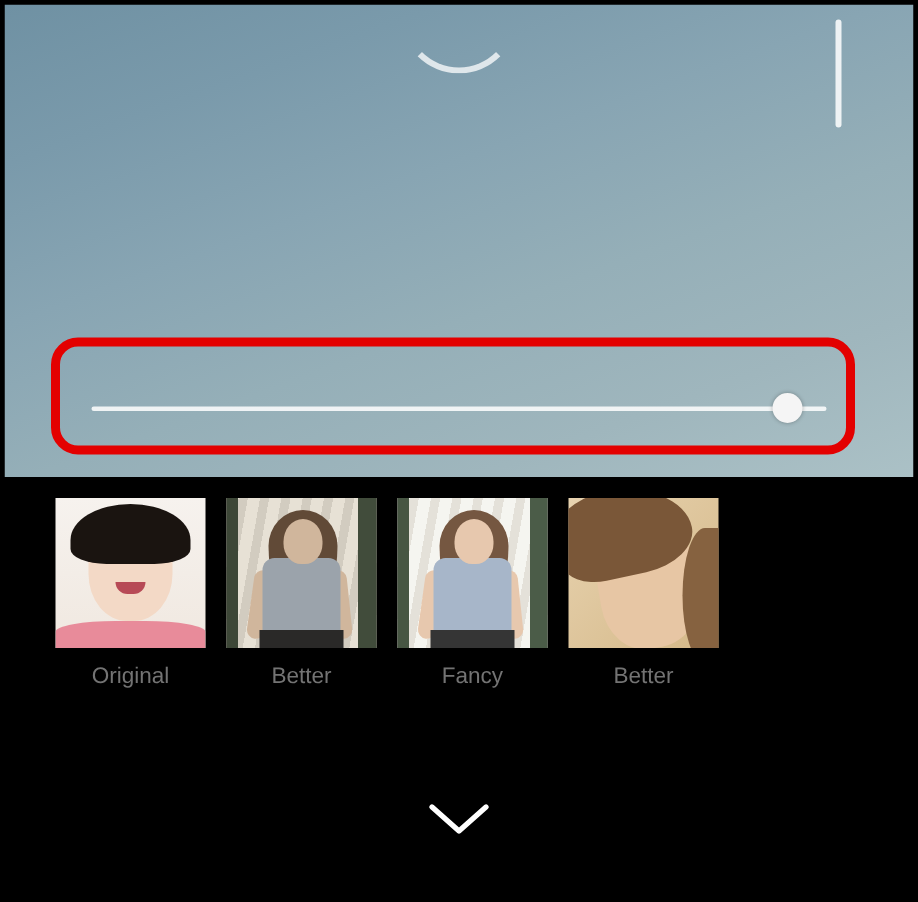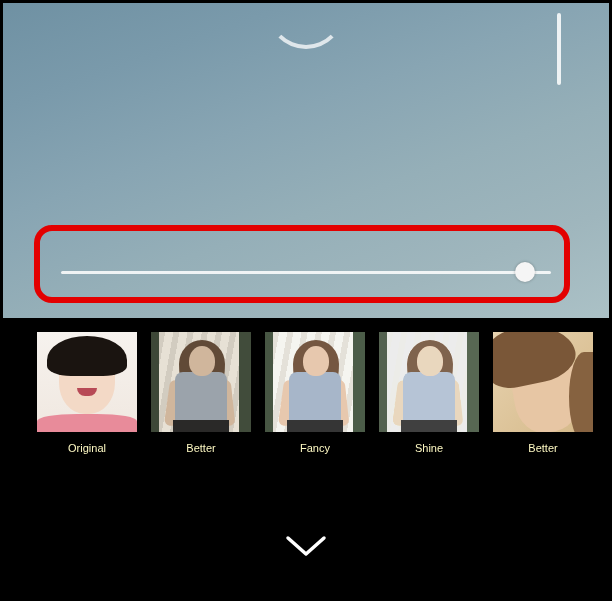--- a/index.html
+++ b/index.html
@@ -112,22 +112,22 @@
     }
     .thumb {
       width: 100px;
       height: 100px;
       position: relative;
       overflow: hidden;
       background: #333;
     }
     .thumb-label {
       margin-top: 10px;
-      font-size: 11px;
-      color: #fef9c3;
+      font-size: 15px;
+      color: #737373;
       font-weight: 400;
       text-align: center;
     }
     
     .t1 {
       background: linear-gradient(180deg, #f6f2ee 0%, #f0e8e0 100%);
     }
     .t1::before {
       content: '';
       position: absolute;
@@ -307,31 +307,20 @@
         <div class="figure-hair"></div>
         <div class="figure-arm-l"></div>
         <div class="figure-arm-r"></div>
         <div class="figure-body"></div>
         <div class="figure-head"></div>
         <div class="figure-hip"></div>
       </div>
       <div class="thumb-label">Fancy</div>
     </div>
 
-    <div class="filter-item">
-      <div class="thumb figure-bg t4">
-        <div class="figure-hair"></div>
-        <div class="figure-arm-l"></div>
-        <div class="figure-arm-r"></div>
-        <div class="figure-body"></div>
-        <div class="figure-head"></div>
-        <div class="figure-hip"></div>
-      </div>
-      <div class="thumb-label">Shine</div>
-    </div>
 
     <div class="filter-item">
       <div class="thumb t5">
         <div class="hair-r"></div>
       </div>
       <div class="thumb-label">Better</div>
     </div>
 
   </div>
 </div>

